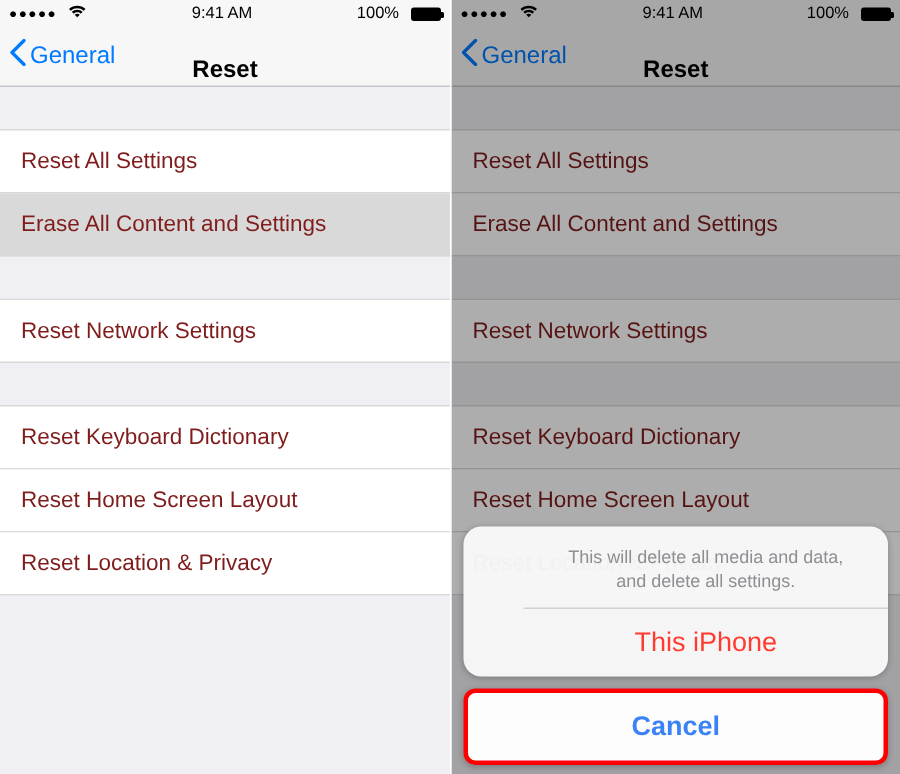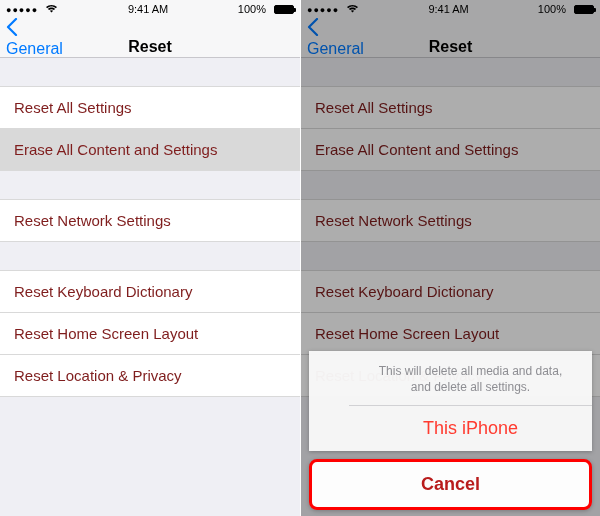--- a/index.html
+++ b/index.html
@@ -42,22 +42,22 @@
   }
   .navbar {
     height: 40px;
     background: #f7f7f8;
     border-bottom: 1px solid #c8c7cc;
     position: relative;
     display:flex; align-items:center; justify-content:center;
   }
   .nav-back {
     position: absolute; left:6px; top:0; bottom:0;
-    display:flex; align-items:flex-start;
-    color:#007aff; font-size:16px;flex-direction:column;
+    display:flex; align-items:center;
+    color:#007aff; font-size:16px;
   }
   .chev { margin-right:2px; }
   .nav-title { font-size:16px; font-weight:600; color:#000;margin-top:18px; }
   .group { margin-top: 28px; }
   .cell {
     background:#fff;
     border-top:1px solid #d9d9d9;
     border-bottom:1px solid #d9d9d9;
     padding: 12px 14px;
     font-size:15px;
@@ -66,21 +66,21 @@
   .cell + .cell { border-top: none; }
   .cell.selected { background:#d9d9d9; }
   .dimmer {
     position:absolute; inset:0; background:rgba(0,0,0,0.32);
   }
   .sheet {
     position:absolute; left:8px; right:8px; bottom:6px;
   }
   .sheet-box {
     background:rgba(248,248,248,0.97);
-    border-radius:0;
+    border-radius:12px;
     overflow:hidden;
     box-shadow: 0 1px 4px rgba(0,0,0,0.25);
     padding-left: 40px;
   }
   .sheet-msg {
     text-align:center;
     font-size:12px;
     color:#8e8e93;
     padding:12px 18px 10px;
     line-height:1.35;
@@ -92,21 +92,21 @@
     padding:12px 0;
   }
   .destructive { color:#ff3b30; }
   .cancel-box {
     margin-top:8px;
     background:rgba(255,255,255,0.98);
     border-radius:8px;
     text-align:center;
     font-size:18px;
     font-weight:600;
-    color:#b91c1c;
+    color:#3b82f6;
     padding:12px 0;
     border:3px solid #ff0000;
     box-shadow: 0 1px 4px rgba(0,0,0,0.25);
   }
 </style>
 </head>
 <body>
 
 <div class="screen">
   <div class="statusbar">

